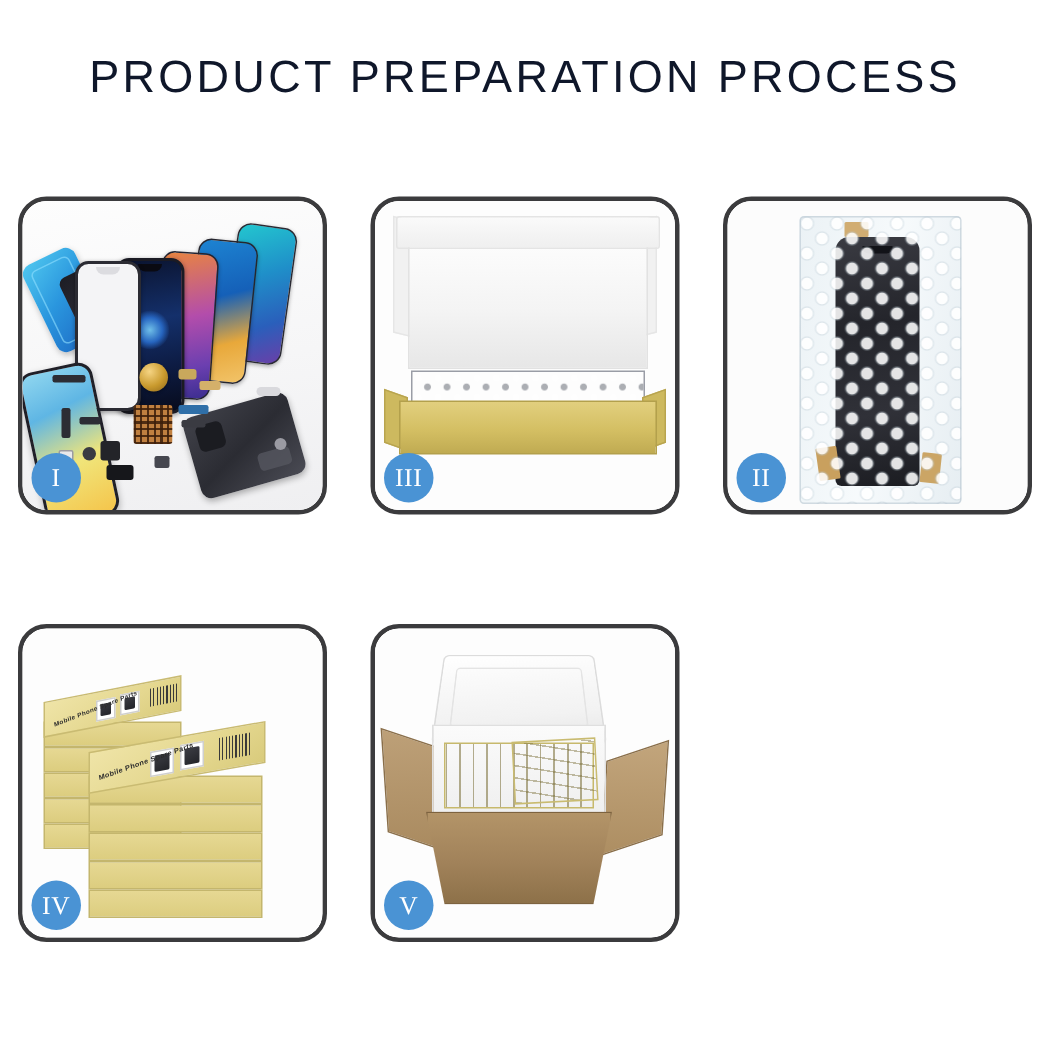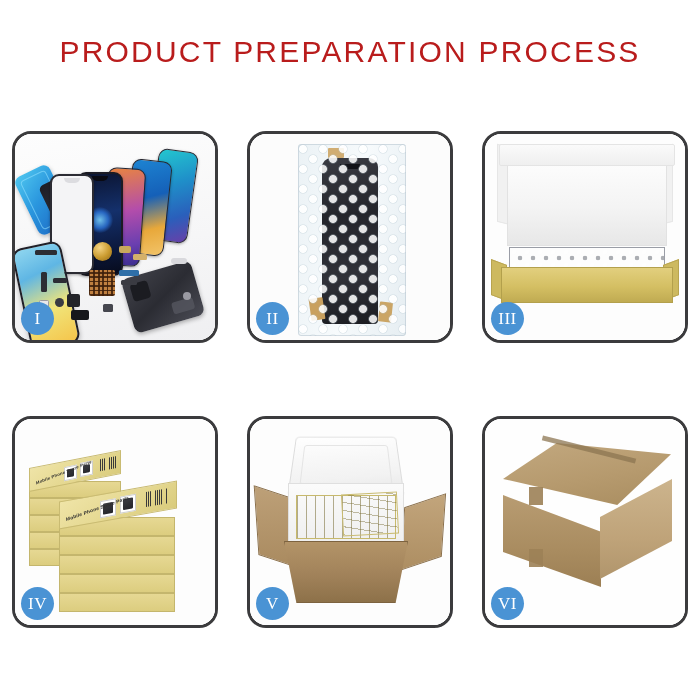--- a/index.html
+++ b/index.html
@@ -15,21 +15,21 @@
 
   .page { width: 700px; height: 700px; position: relative; background: #fff; }
 
   
   .header { width: 100%; padding-top: 36px; text-align: center; }
 
   .title {
     font-size: 30px;
     font-weight: 400;
     letter-spacing: 2.2px;
-    color: #b91c1c;
+    color: #0f172a;
     line-height: 1.08;
     white-space: nowrap;
   }
 
   .subtitle {
     margin-top: 11px;
     font-size: 13.4px;
     font-weight: 400;
     letter-spacing: 0.15px;
     color: #1b1b1b;
@@ -398,46 +398,46 @@
         <div class="part pk"></div>
         <div class="part pl"></div>
         <div class="part pm"></div>
         <div class="part pn"></div>
       </div>
       <div class="badge">I</div>
     </div>
 
     <div class="panel">
       <div class="photo">
+        <div class="p3-bg"></div>
+        <div class="b3-lid-l"></div>
+        <div class="b3-lid-r"></div>
+        <div class="b3-lid"></div>
+        <div class="b3-lid-top"></div>
+        <div class="b3-foam"></div>
+        <div class="b3-side-l"></div>
+        <div class="b3-side-r"></div>
+        <div class="b3-front"></div>
+      </div>
+      <div class="badge">III</div>
+    </div>
+
+    <div class="panel">
+      <div class="photo">
         <div class="p2-bg"></div>
         <div class="wrap">
           <div class="inner-part"></div>
           <div class="tape-a"></div>
           <div class="tape-b"></div>
           <div class="tape-c"></div>
           <div class="bubbles"></div>
           <div class="wrap-edge"></div>
         </div>
       </div>
       <div class="badge">II</div>
-    </div>
-
-    <div class="panel">
-      <div class="photo">
-        <div class="p3-bg"></div>
-        <div class="b3-lid-l"></div>
-        <div class="b3-lid-r"></div>
-        <div class="b3-lid"></div>
-        <div class="b3-lid-top"></div>
-        <div class="b3-foam"></div>
-        <div class="b3-side-l"></div>
-        <div class="b3-side-r"></div>
-        <div class="b3-front"></div>
-      </div>
-      <div class="badge">III</div>
     </div>
 
     <div class="panel">
       <div class="photo">
         <div class="p4-bg"></div>
 
         <div class="stackbox" style="left:14px;top:62px;width:92px;height:17px;"></div>
         <div class="stackbox" style="left:14px;top:79px;width:92px;height:17px;"></div>
         <div class="stackbox" style="left:14px;top:96px;width:92px;height:17px;"></div>
         <div class="stackbox" style="left:14px;top:113px;width:92px;height:17px;"></div>
@@ -481,27 +481,15 @@
         <div class="c5-flap-r"></div>
         <div class="c5-foam-lid"></div>
         <div class="c5-foam-body"></div>
         <div class="c5-items"></div>
         <div class="c5-items2"></div>
         <div class="c5-body"></div>
       </div>
       <div class="badge">V</div>
     </div>
 
-    <div class="panel">
-      <div class="photo">
-        <div class="p6-bg"></div>
-        <div class="c6-top"></div>
-        <div class="c6-left"></div>
-        <div class="c6-right"></div>
-        <div class="c6-seam"></div>
-        <div class="c6-tape-a"></div>
-        <div class="c6-tape-b"></div>
-      </div>
-      <div class="badge">VI</div>
-    </div>
 
   </div>
 </div>
 
 </body></html>

